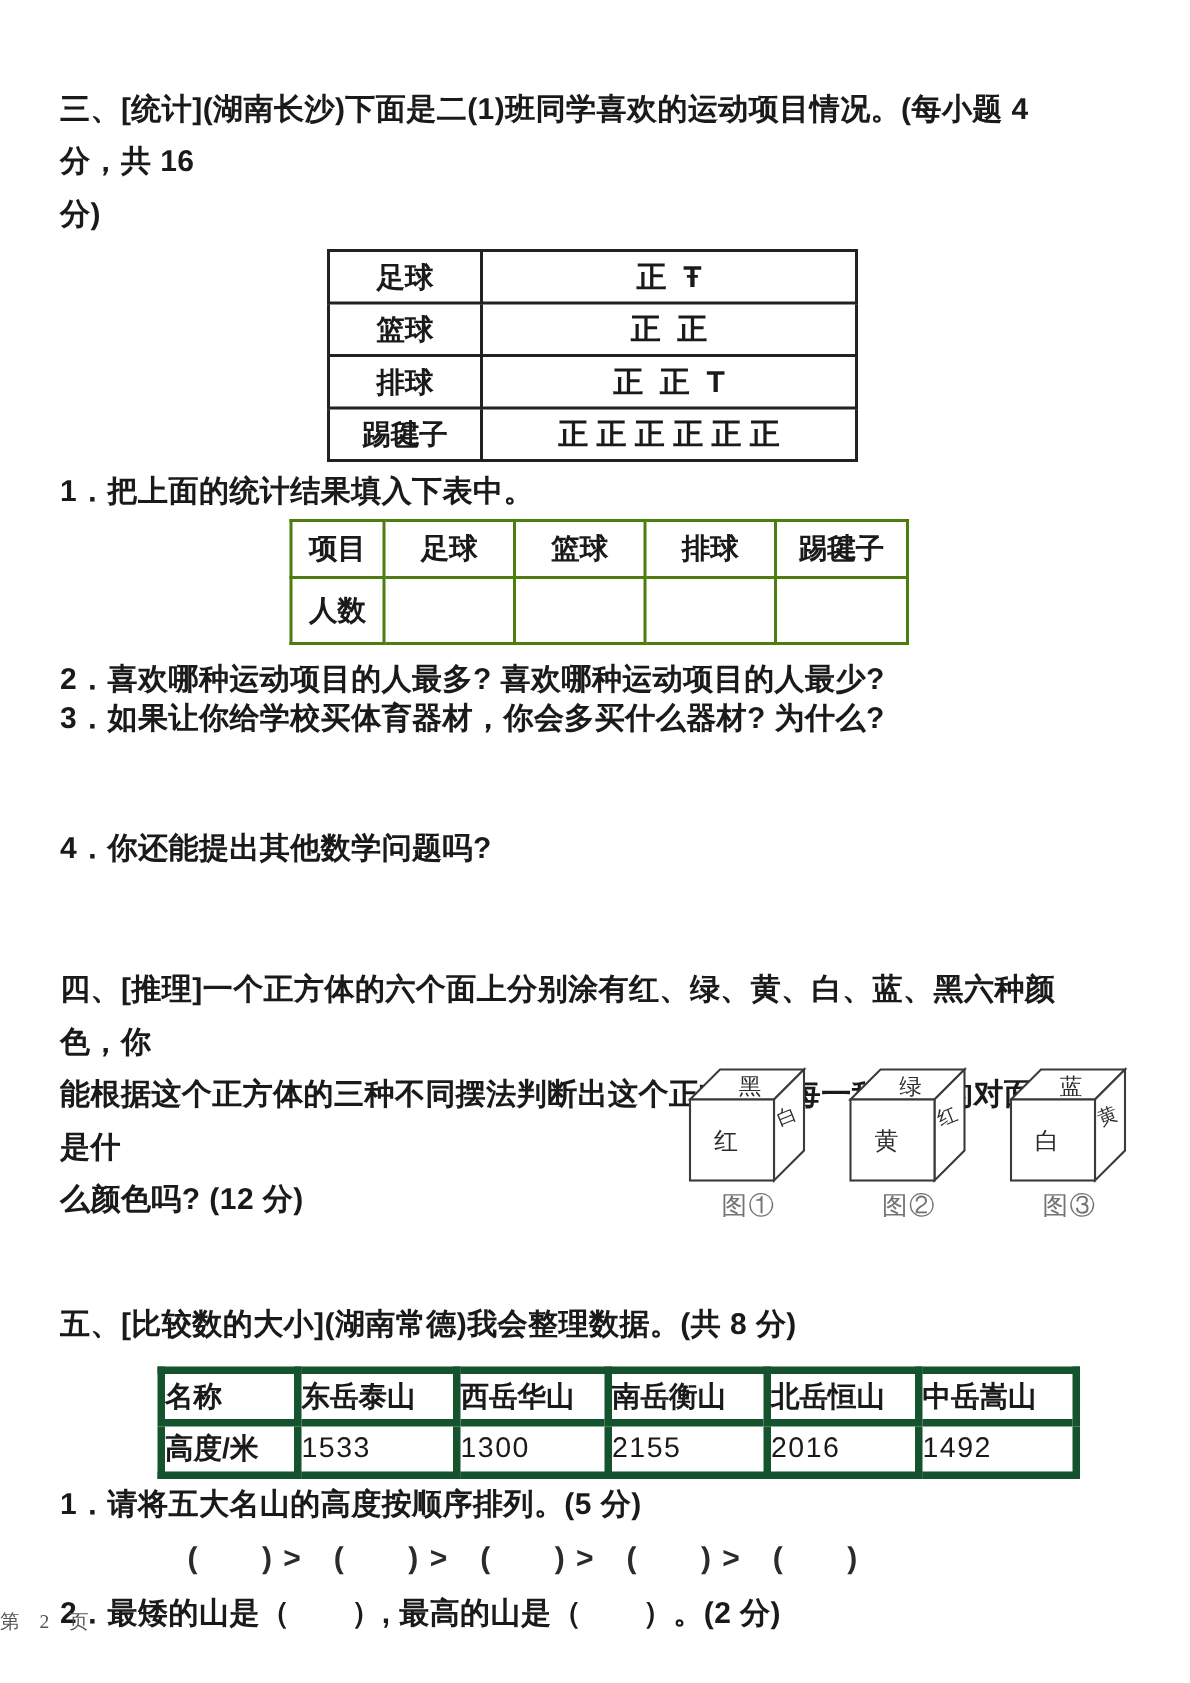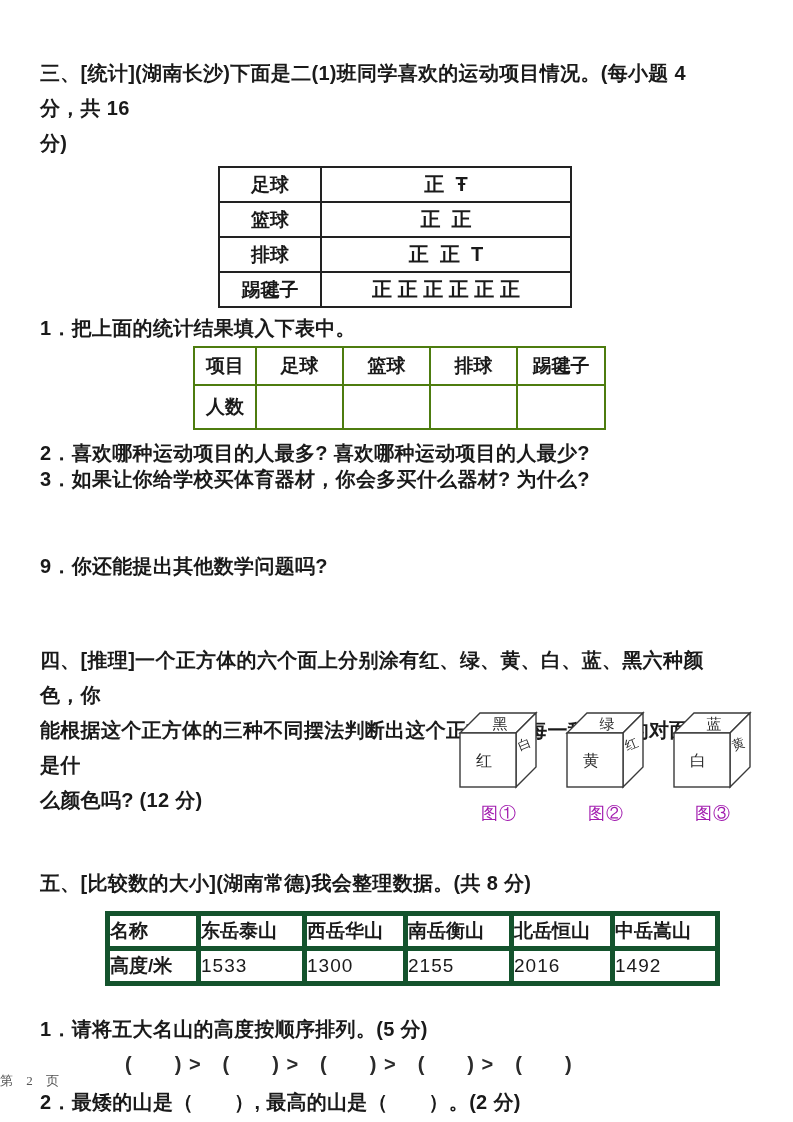--- a/index.html
+++ b/index.html
@@ -36,36 +36,36 @@
   .gap-q2{margin-top:10px;}
   .gap-q3{}
   .gap-q4{margin-top:61px;}
 
   
   .s4{position:relative;margin-top:64px;min-height:168px;}
   .cubes{position:absolute;top:60px;right:-30px;display:flex;gap:13px;}
   .cube{width:94px;text-align:center;}
   .cube svg{display:block;}
   .cube .face-lab{font-family:"Liberation Serif","DejaVu Serif",serif;fill:#2b2b2b;}
-  .cap{font-family:"Liberation Serif","DejaVu Serif",serif;font-size:17px;color:#a21caf;margin-top:11px;letter-spacing:1px;}
+  .cap{font-family:"Liberation Serif","DejaVu Serif",serif;font-size:17px;color:#737373;margin-top:1px;letter-spacing:1px;}
 
   
   .s5{margin-top:48px;}
   .mtn{margin:10px 0 0 65px;border:2px solid #222;}
   .mtn td{border:5px solid #14532d;height:30px;padding:0;}
   .mtn .hrow td{font-size:19px;font-weight:700;border-bottom:3px double #222;}
   .mtn .drow td{font-size:19px;}
   .mtn .drow .rl{font-weight:700;}
   .mtn .num{font-weight:500;font-size:20px;letter-spacing:1px;}
   .mtn .m0{width:86px;}
   .mtn .m1,.mtn .m3{width:101px;}
   .mtn .m2,.mtn .m4{width:96px;}
   .mtn .m5{width:100px;}
 
-  .q5-1{margin-top:30px;}
+  .q5-1{margin-top:4px;}
   .blanks{font-size:20px;font-weight:600;margin:9px 0 0 85px;white-space:pre;color:#2b2b2b;letter-spacing:1px;}
   .q5-2{margin-top:11px;}
 
   .footer{
     position:absolute;left:0;bottom:32px;width:100%;
     text-align:left;
     font-family:"Liberation Serif","DejaVu Serif",serif;
     font-size:13px;color:#555;letter-spacing:5px;
   }
 </style>
@@ -117,21 +117,21 @@
         <td class="c1"></td>
         <td class="c2"></td>
         <td class="c3"></td>
         <td class="c4"></td>
       </tr>
     </tbody>
       </table>
 
     <p class="q gap-q2">2．喜欢哪种运动项目的人最多? 喜欢哪种运动项目的人最少?</p>
     <p class="q gap-q3">3．如果让你给学校买体育器材，你会多买什么器材? 为什么?</p>
-    <p class="q gap-q4">9．你还能提出其他数学问题吗?</p>
+    <p class="q gap-q4">4．你还能提出其他数学问题吗?</p>
   </div>
 
   <div class="s4">
     <div>
       <div class="h-line">四、[推理]一个正方体的六个面上分别涂有红、绿、黄、白、蓝、黑六种颜色，你</div>
       <div class="h-line">能根据这个正方体的三种不同摆法判断出这个正方体上每一种颜色的对面各是什</div>
       <div class="h-line">么颜色吗? (12 分)</div>
     </div>
 
     <div class="cubes">

